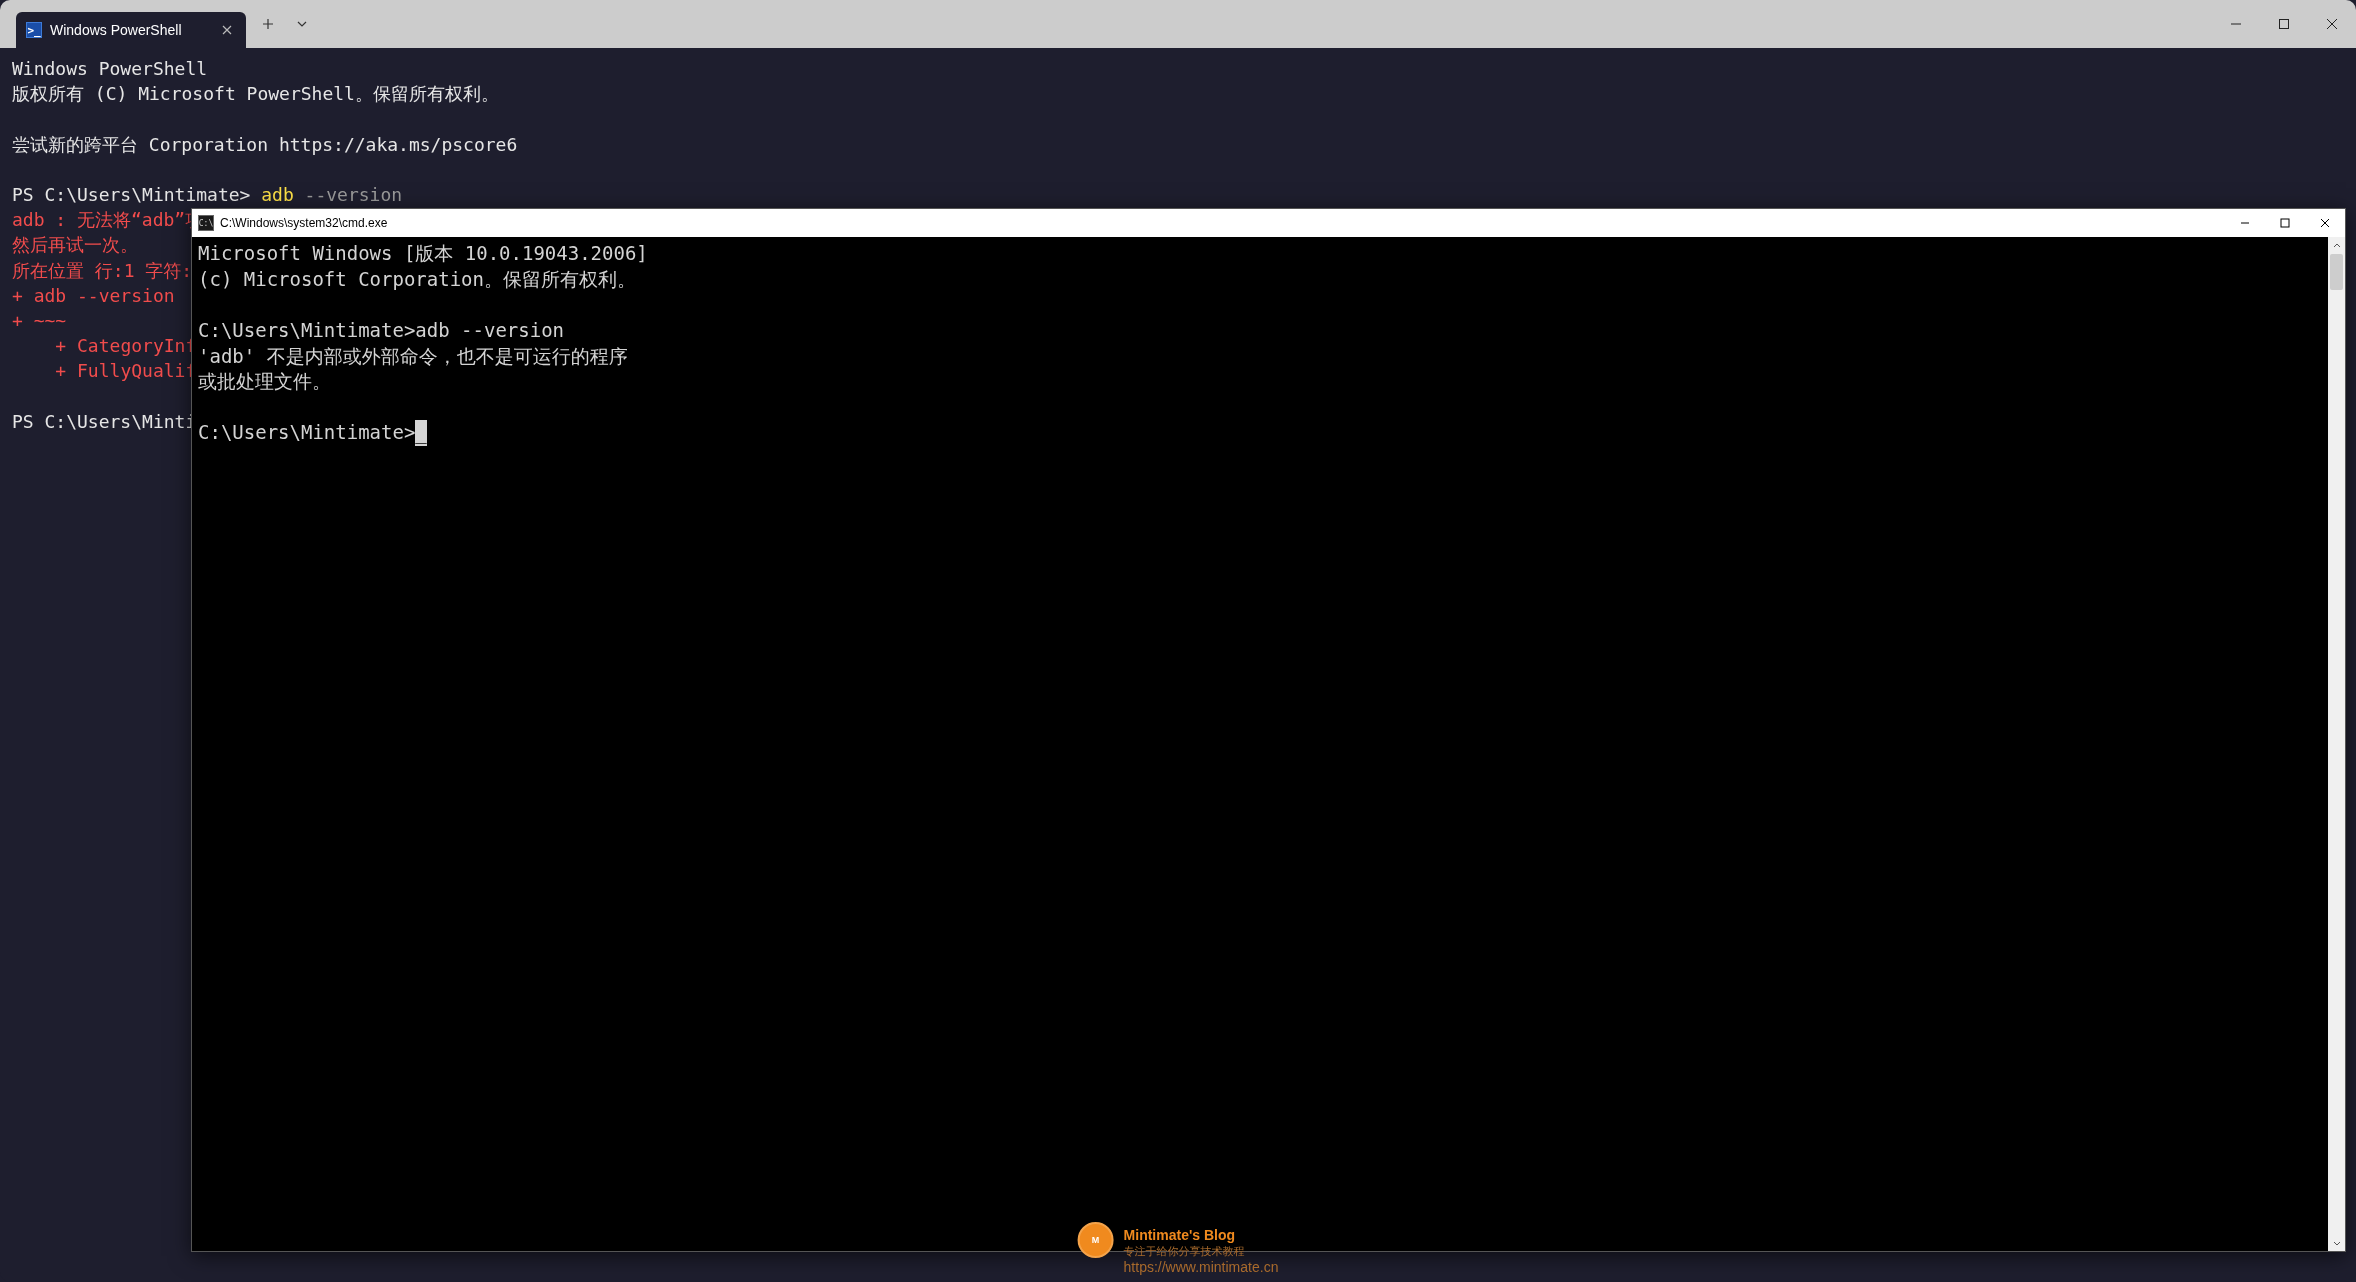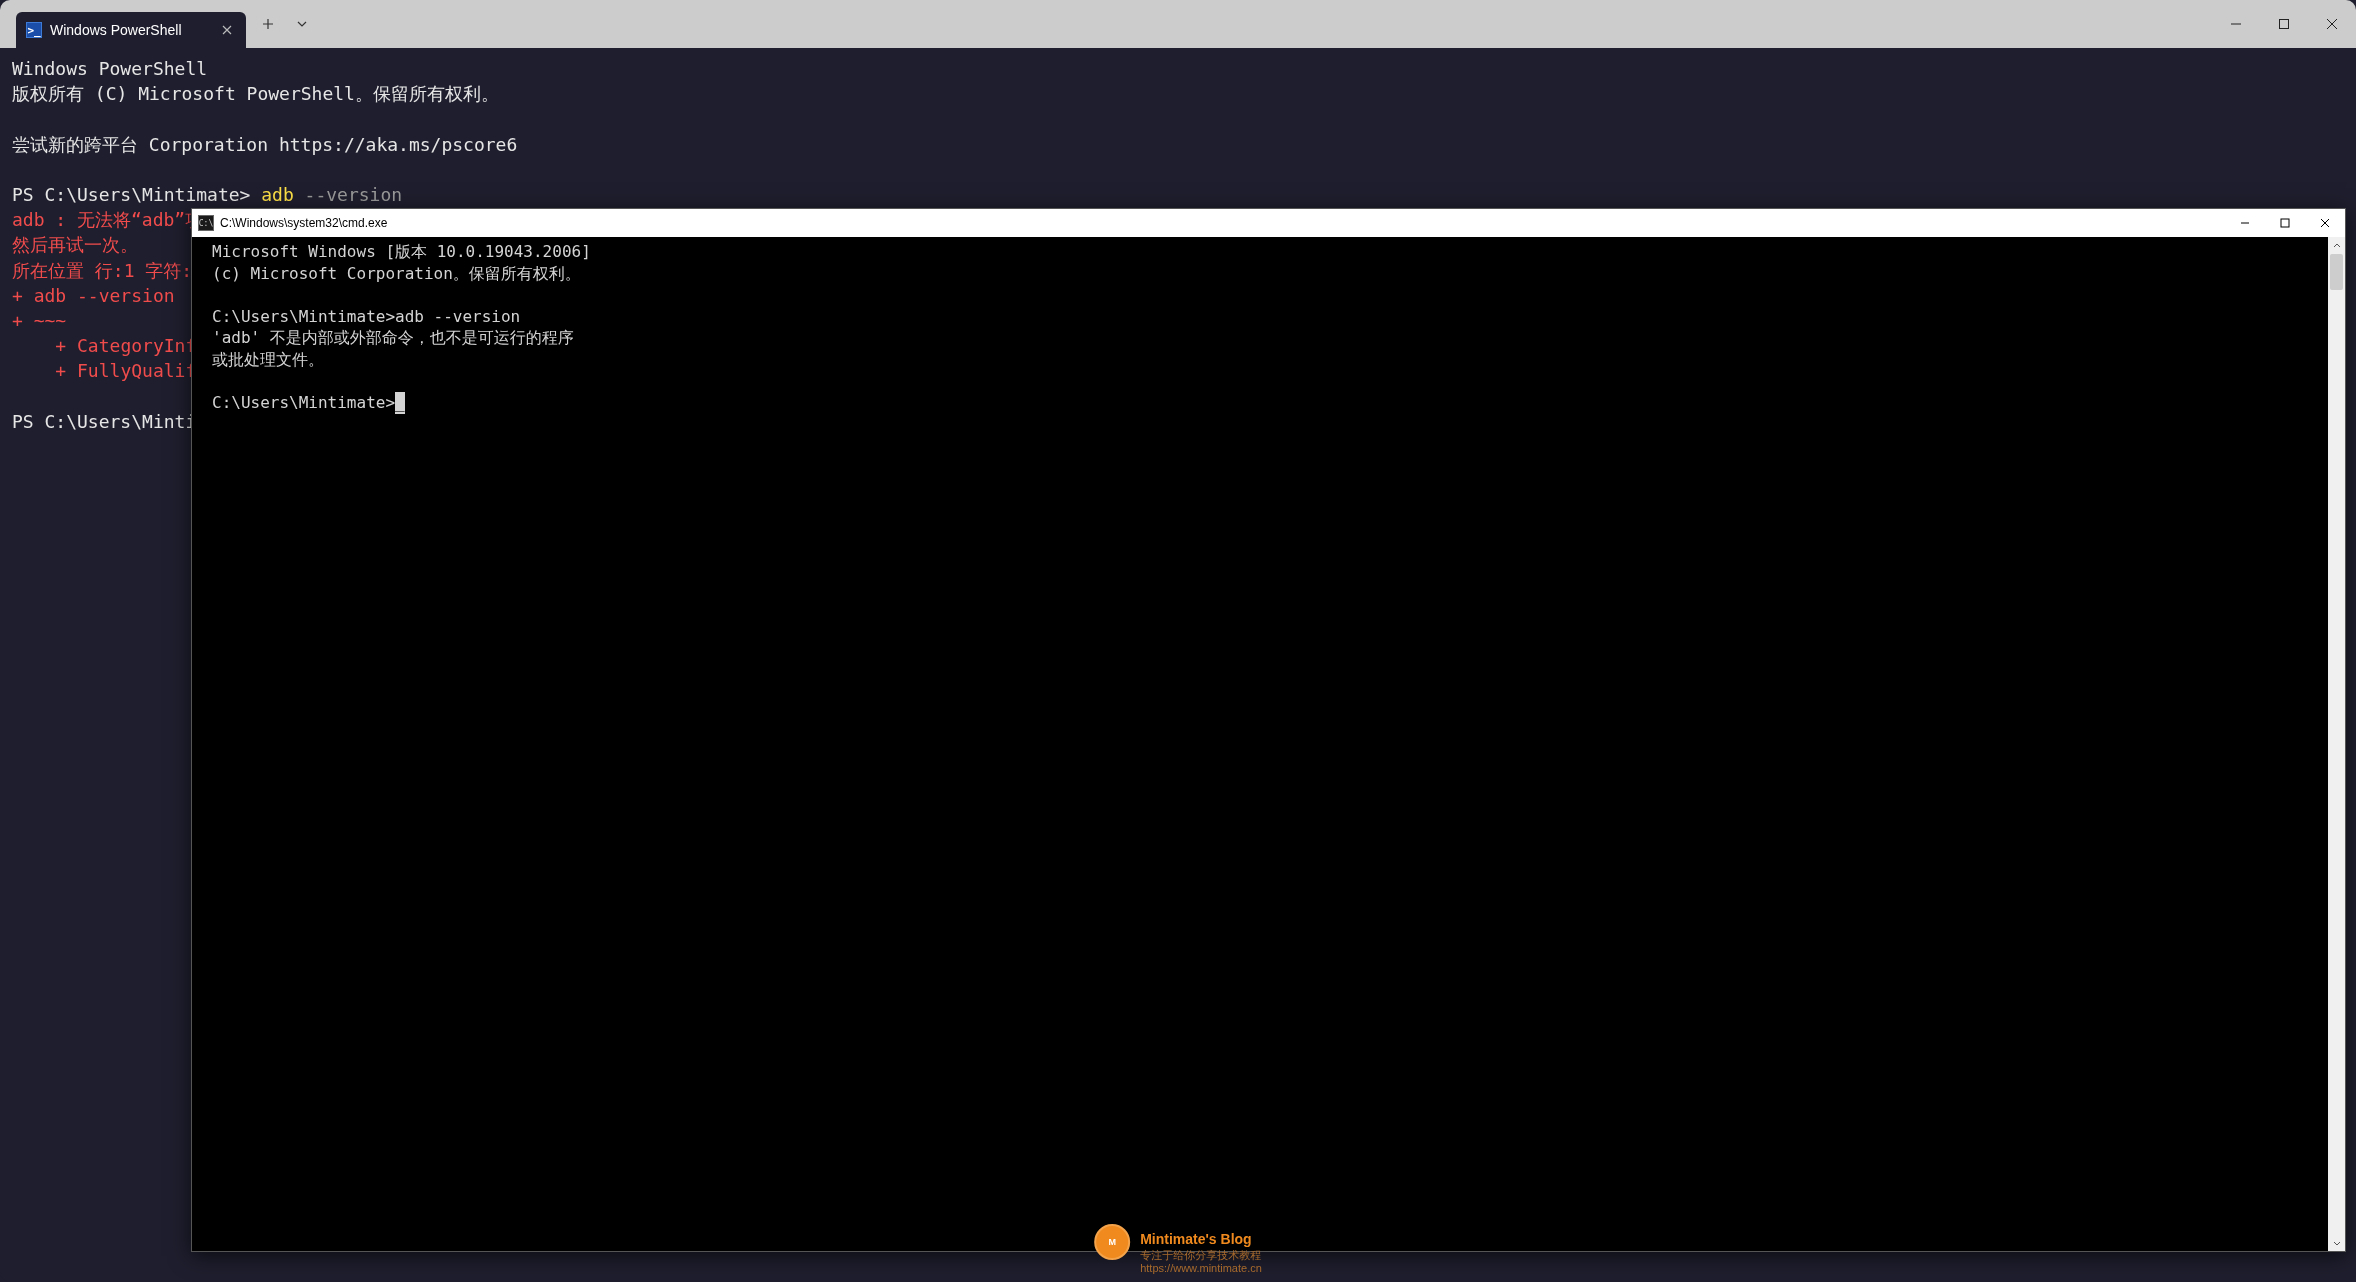--- a/index.html
+++ b/index.html
@@ -140,23 +140,23 @@
   }
   .cmd-win-btn svg { width: 10px; height: 10px; }
 
   .cmd-body-wrap {
     flex: 1;
     display: flex;
     background: #000;
   }
   .cmd-body {
     flex: 1;
-    padding: 4px 20px;
+    padding: 4px 6px;
     color: #d4d4d4;
-    font-size: 16px;
+    font-size: 19px;
     line-height: 1.35;
     white-space: pre-wrap;
     font-family: "NSimSun", SimSun, Consolas, monospace;
     border-radius: 17px;
   }
   .cmd-cursor {
     display: inline-block;
     background: #d4d4d4;
     color: #000;
   }
@@ -194,21 +194,21 @@
   .wm-logo {
     width: 36px; height: 36px; border-radius: 50%;
     background: #f08a1e;
     display: inline-flex; align-items: center; justify-content: center;
     color: #fff; font-size: 9px; font-weight: bold;
     border: 2px solid #f4a34a;
   }
   .wm-text { display: flex; flex-direction: column; line-height: 1.25; }
   .wm-title { color: #f08a1e; font-size: 14px; font-weight: 600; margin-top: 24px; }
   .wm-sub { color: #a86a2c; font-size: 11px; }
-  .wm-url { color: #a86a2c; font-size: 11px; }
+  .wm-url { color: #a86a2c; font-size: 14px; }
 </style>
 </head>
 <body>
 
 <div class="terminal-window">
 
   <div class="titlebar">
     <div class="tab">
       <span class="ps-icon">&gt;_</span>
       <span>Windows PowerShell</span>

